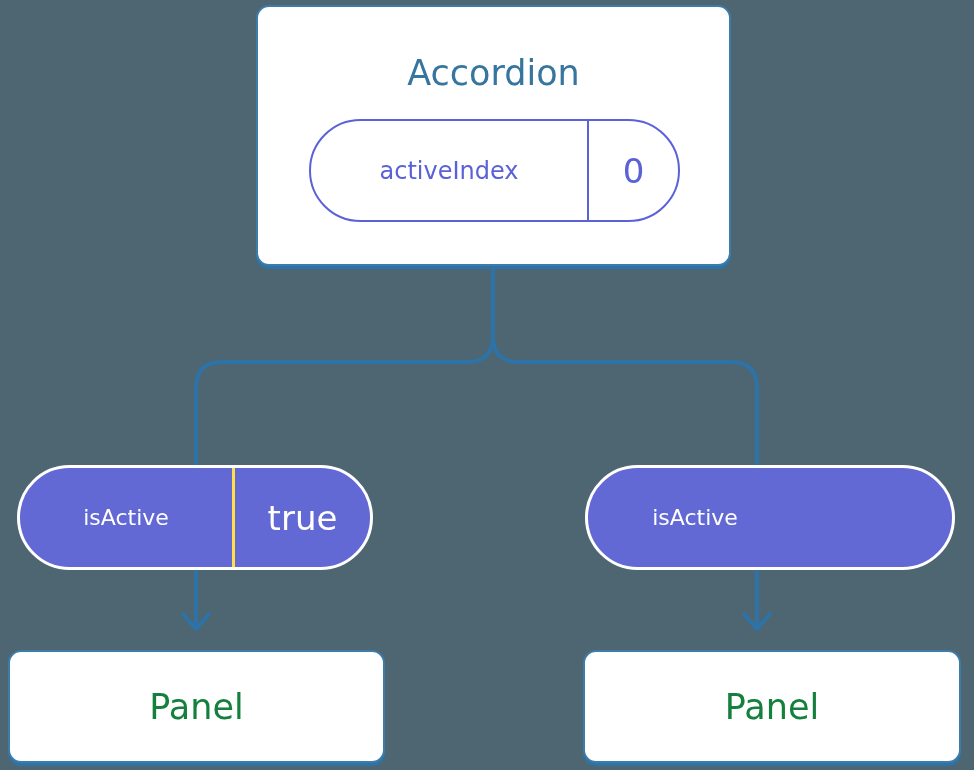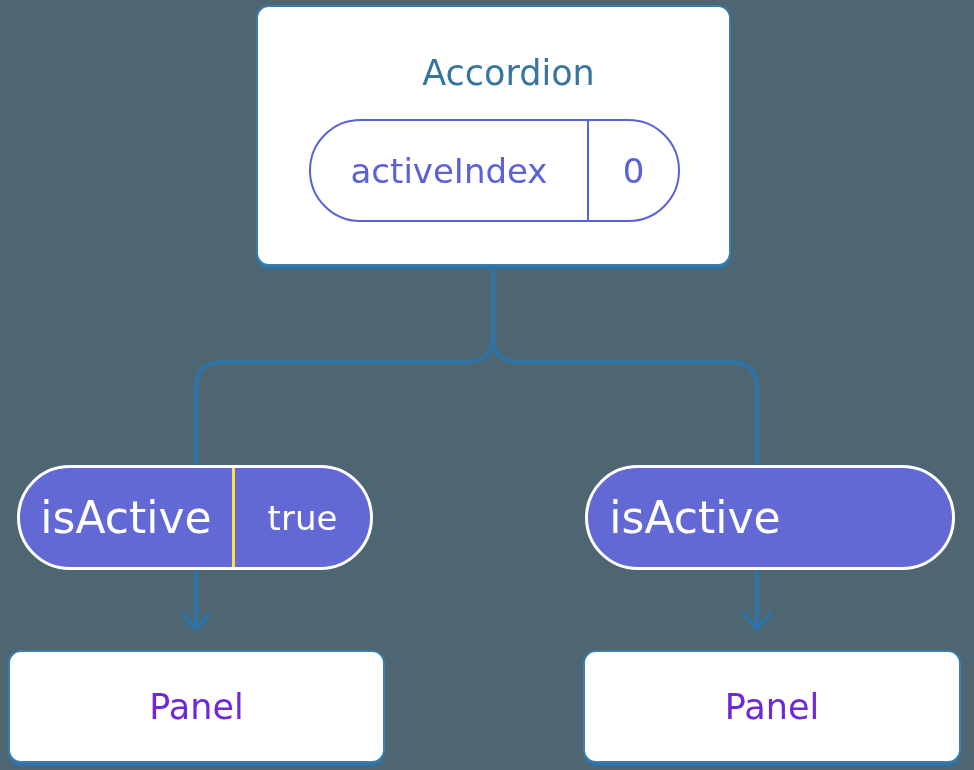--- a/index.html
+++ b/index.html
@@ -16,37 +16,37 @@
     background:#ffffff;
     border:2px solid #3d7ca9;
     box-shadow:0 3px 0 #2d73a8;
     border-radius:13px;
     box-sizing:border-box;
   }
   .root-card{left:256px;top:5px;width:475px;height:261px;}
   .card-title{
     position:absolute;left:0;top:46px;width:100%;
     text-align:center;
-    font-size:35px;font-weight:500;color:#35759e;padding-left:15px;
+    font-size:35px;font-weight:500;color:#35759e;
   }
   
   .state-pill{
     position:absolute;left:51px;top:112px;
     width:371px;height:103px;
     border:2px solid #5b62d8;
     border-radius:54px;
     box-sizing:border-box;
     display:flex;
     color:#5b62d8;
     background:#ffffff;
   }
   .state-pill .seg-label{
     width:276px;
     display:flex;align-items:center;justify-content:center;
-    font-size:34px;
+    font-size:24px;
   }
   .state-pill .seg-value{
     flex:1;
     border-left:2px solid #5b62d8;
     display:flex;align-items:center;justify-content:center;
     font-size:34px;
   }
   
   .prop-pill{
     position:absolute;top:465px;height:105px;
@@ -54,35 +54,35 @@
     border:3px solid #ffffff;
     border-radius:56px;
     box-sizing:border-box;
     display:flex;
     color:#ffffff;
   }
   .prop-pill.left{left:17px;width:356px;}
   .prop-pill.right{left:585px;width:370px;}
   .prop-pill .seg-label{
     display:flex;align-items:center;justify-content:center;
-    font-size:44px;
+    font-size:22px;
   }
   .prop-pill.left .seg-label{width:212px;}
   .prop-pill.right .seg-label{width:214px;}
   .prop-pill .seg-value{
     flex:1;
     border-left:3px solid #fde047;
     display:flex;align-items:center;justify-content:center;
     font-size:34px;
   }
   
   .panel-card{
     top:650px;height:113px;
     display:flex;align-items:center;justify-content:center;
-    font-size:35px;font-weight:500;color:#6d28d9;
+    font-size:35px;font-weight:500;color:#15803d;
   }
   .panel-card.left{left:8px;width:377px;}
   .panel-card.right{left:583px;width:378px;}
   
   .connectors{position:absolute;left:0;top:0;z-index:0;}
   .card,.prop-pill{z-index:1;}
 </style>
 </head>
 <body>
 

